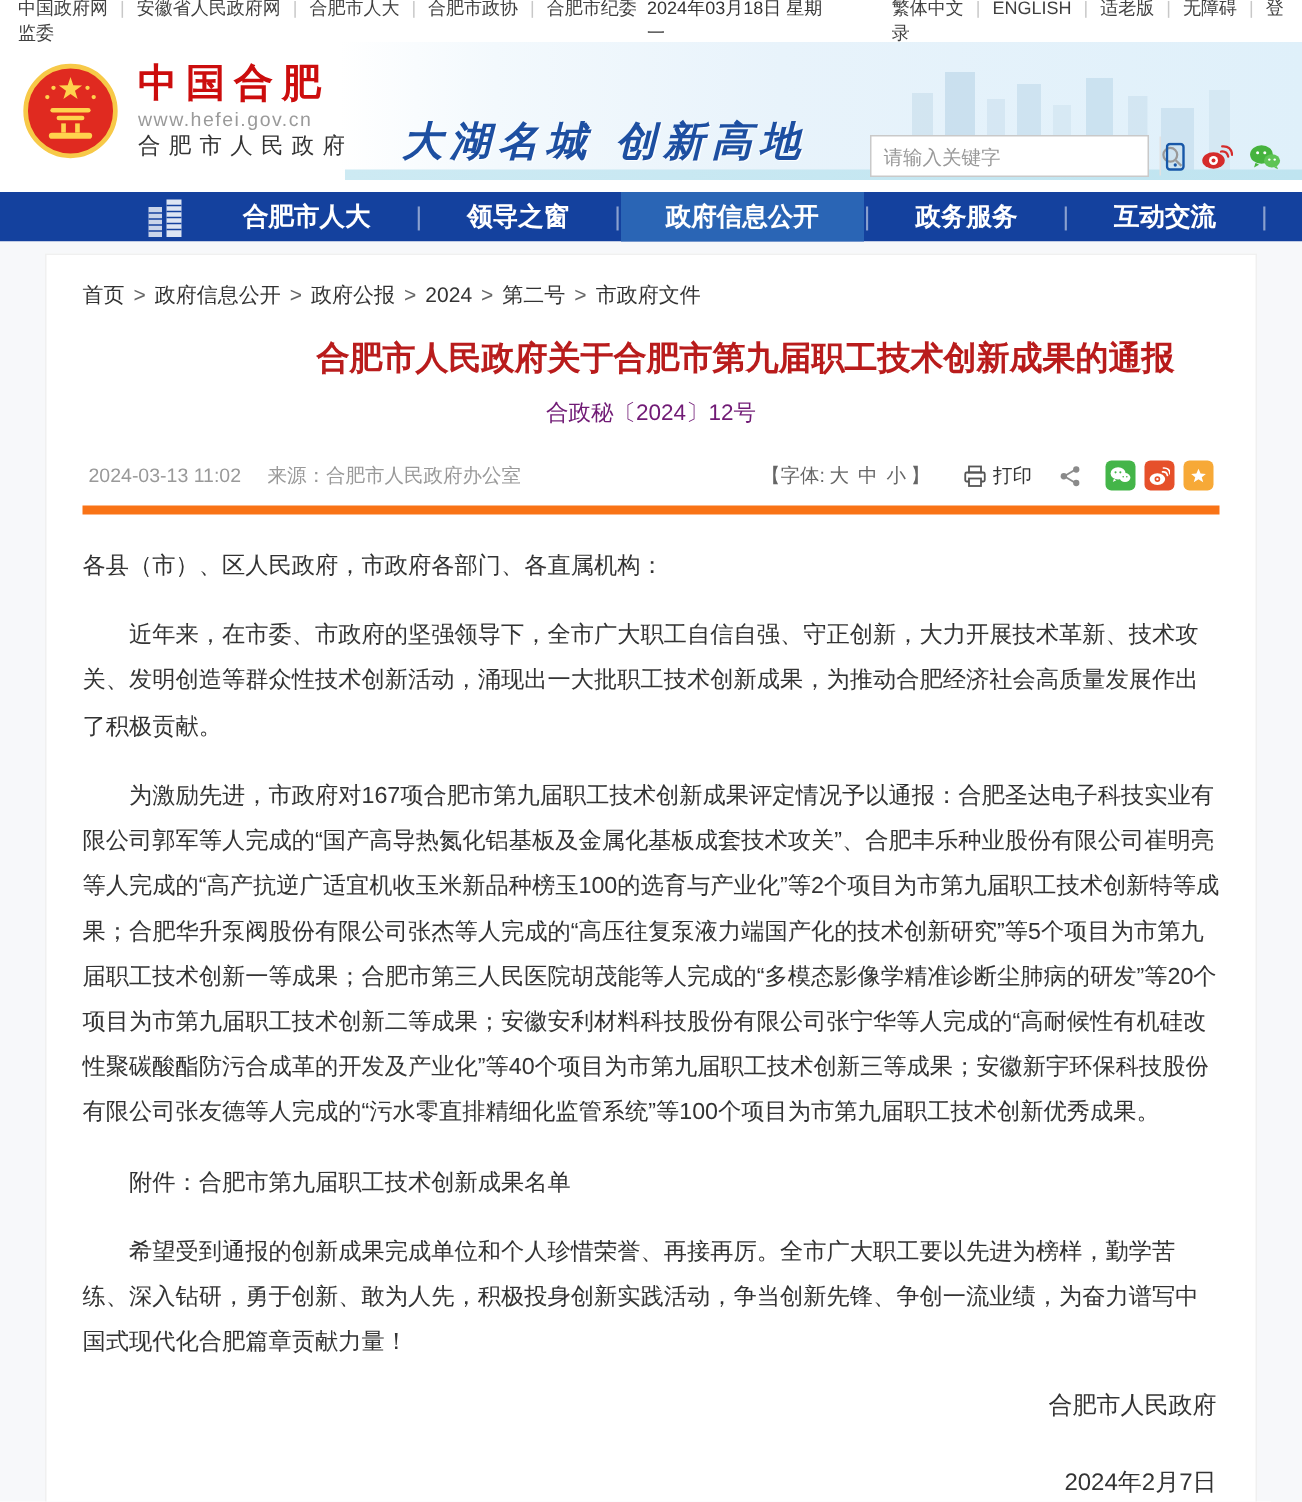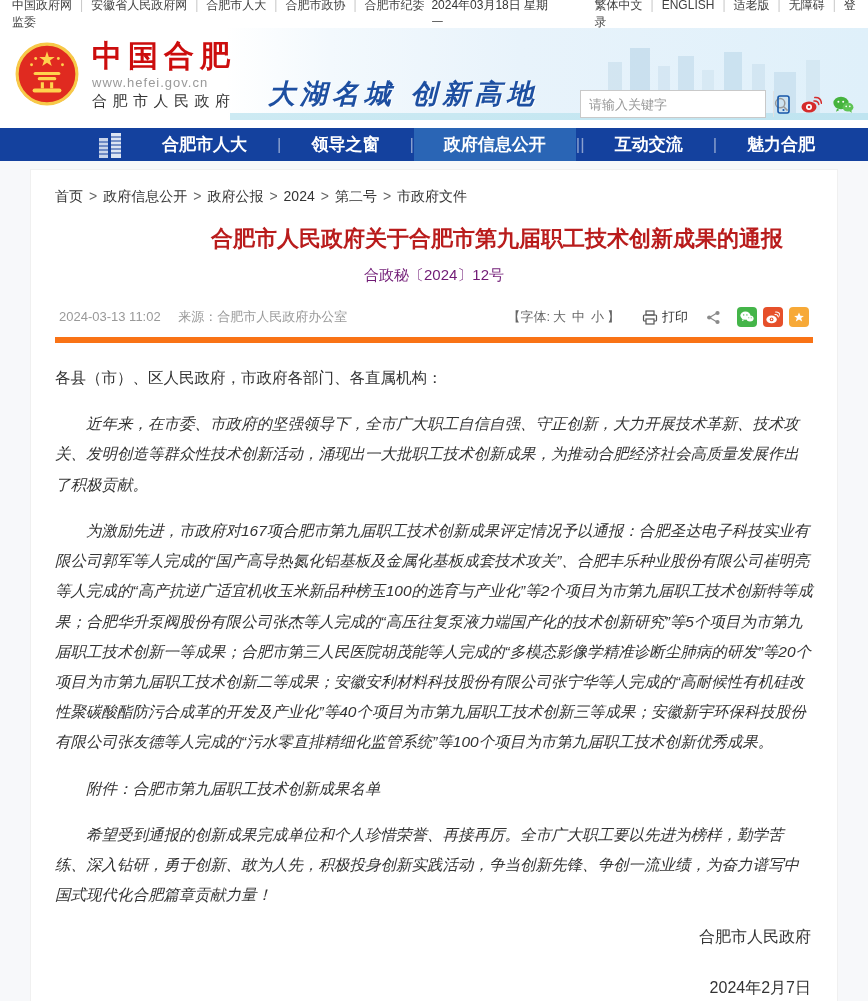--- a/index.html
+++ b/index.html
@@ -38,21 +38,21 @@
       linear-gradient(#bdd8e9,#bdd8e9) 110px 20px/16px 58px no-repeat,
       linear-gradient(#cfe3f0,#cfe3f0) 134px 34px/12px 44px no-repeat,
       linear-gradient(#b9d6e8,#b9d6e8) 156px 16px/18px 62px no-repeat,
       linear-gradient(#c7deed,#c7deed) 184px 28px/13px 50px no-repeat,
       linear-gradient(#bed9ea,#bed9ea) 206px 36px/22px 42px no-repeat,
       linear-gradient(#cde2ef,#cde2ef) 238px 24px/14px 54px no-repeat;
   }
   .logo { display:flex; align-items:center; margin-left:14px; position:relative; z-index:2; }
   .emblem { width:66px; height:66px; }
   .logo-text { margin-left:12px; line-height:1.15; }
-  .site-name { font-size:30px; font-weight:bold; color:#cc0d0d; letter-spacing:6px; }
+  .site-name { font-size:26px; font-weight:bold; color:#cc0d0d; letter-spacing:6px; }
   .site-url  { font-size:13px; color:#9a9a9a; letter-spacing:1px; margin-top:2px; }
   .site-sub  { font-size:15px; color:#333; letter-spacing:5.5px; margin-top:1px; }
   .slogan {
     position:absolute; left:268px; top:48px; z-index:2;
     font-family:"DejaVu Serif","Liberation Serif",serif;
     font-style:italic; font-weight:bold; font-size:27px; color:#1d4fa1; letter-spacing:5px;
     text-shadow:1px 1px 0 rgba(255,255,255,.8);
   }
   .header-right { position:absolute; right:14px; top:62px; display:flex; align-items:center; z-index:2; }
   .searchbox {
@@ -98,21 +98,21 @@
   .font-widget { margin-right:22px; }
   .font-size-opt { margin:0 3px; cursor:pointer; }
   .print { display:flex; align-items:center; color:#333; cursor:pointer; margin-right:18px; }
   .print svg { margin-right:4px; }
   .share-node { cursor:pointer; margin-right:10px; display:flex; align-items:center; }
   .sq-ico { width:20px; height:20px; border-radius:4px; margin-left:6px; cursor:pointer;
     display:flex; align-items:center; justify-content:center; }
 
   .art-body { font-size:15.5px; line-height:1.95; color:#333; margin-top:20px; }
   .art-body p { margin:0 0 16px; }
-  .indent { text-indent:2em;font-style:italic; }
+  .indent { text-indent:2em; }
   .sig { text-align:right; margin:16px 2px 0; }
   .sig div { margin-bottom:30px; }
 </style>
 </head>
 <body>
 
 <div class="topbar">
   <div id="topbar-left"><span class="lnk">中国政府网</span><span class="sep">|</span><span class="lnk">安徽省人民政府网</span><span class="sep">|</span><span class="lnk">合肥市人大</span><span class="sep">|</span><span class="lnk">合肥市政协</span><span class="sep">|</span><span class="lnk">合肥市纪委监委</span></div>
   <div class="topbar-right">
     <span class="topbar-date">2024年03月18日 星期一</span>
@@ -206,20 +206,21 @@
       </g>
     </svg>
   </span>
   <span id="nav-items" style="display:flex;">
       <span class="nav-item">合肥市人大</span>
       <span class="nav-sep">|</span>
       <span class="nav-item">领导之窗</span>
       <span class="nav-sep">|</span>
       <span class="nav-item active">政府信息公开</span>
       <span class="nav-sep">|</span>
+      <span class="nav-item">政务服务</span>
       <span class="nav-sep">|</span>
       <span class="nav-item">互动交流</span>
       <span class="nav-sep">|</span>
       <span class="nav-item">魅力合肥</span>
     </span>
 </div>
 
 <div class="main">
   <div class="content">
 

